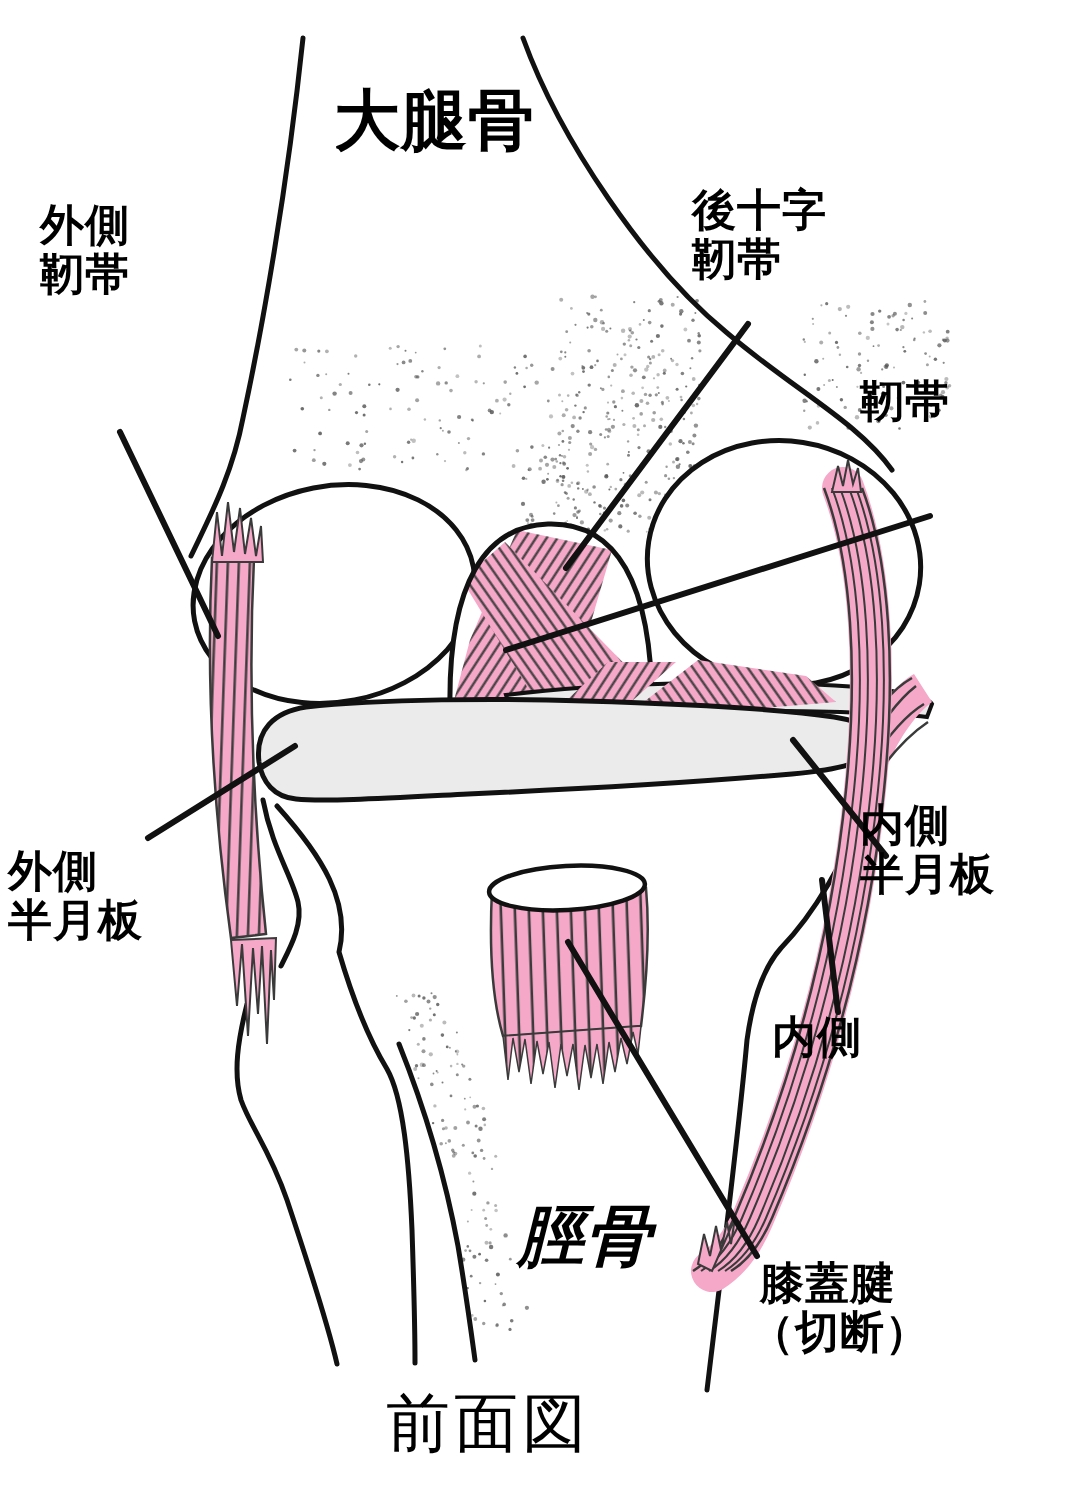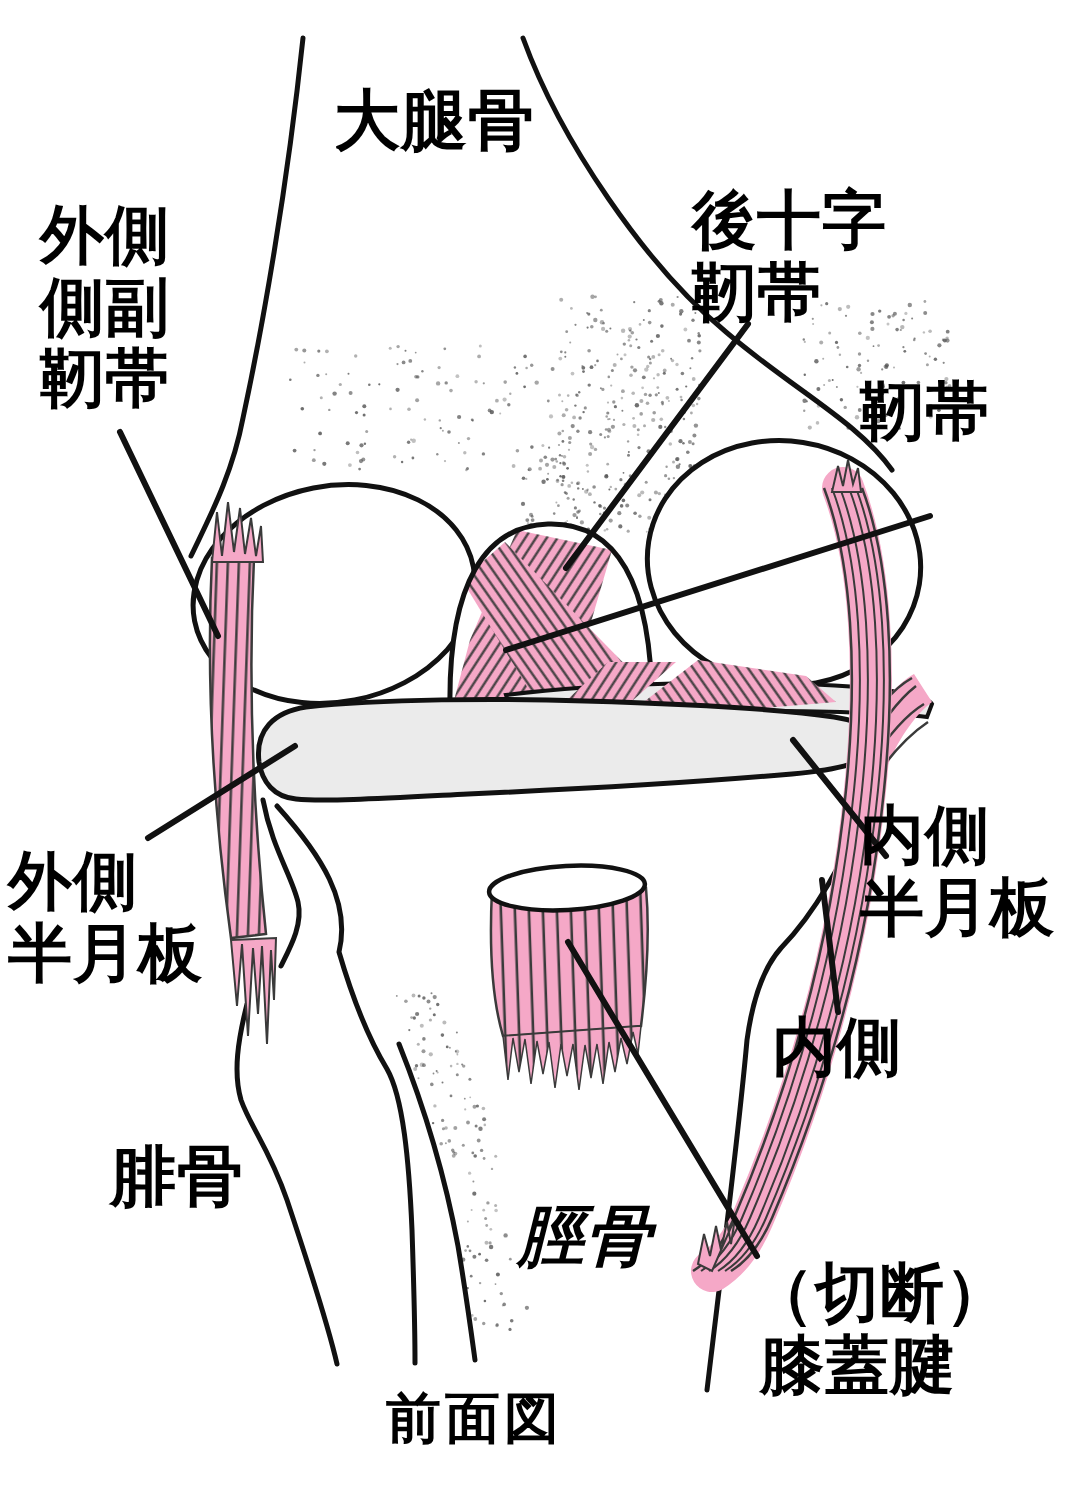--- a/index.html
+++ b/index.html
@@ -2,23 +2,23 @@
 <html style="--ligament-pink: #F5A8C7; --ligament-stripe: #3a3a3a; --bone-fill: #ffffff; --cartilage-gray: #ebebeb; --outline: #111111; --stipple: #555555;"><head>
 <meta charset="utf-8">
 <style>
   html,body{margin:0;padding:0;background:#fff;}
   #stage{position:relative;width:1080px;height:1504px;background:#fff;overflow:hidden;
          font-family:"Liberation Sans",sans-serif;}
   #drawing{position:absolute;left:0;top:0;}
   .lbl{position:absolute;color:#000;font-weight:700;line-height:1.12;white-space:nowrap;
        letter-spacing:1px;}
   .lbl span{display:block;}
-  .s64{font-size:64px;}
+  .s64{font-size:44px;}
   .s66{font-size:66px;}
-  .title{font-size:55px;font-weight:700;letter-spacing:4px;text-align:center;}
+  .title{font-size:64px;font-weight:400;letter-spacing:4px;text-align:center;}
 </style>
 </head>
 <body>
 
 <div id="stage">
 
   <svg id="drawing" width="1080" height="1504" viewBox="0 0 1080 1504">
     <defs>
       <pattern id="p-pcl" width="9" height="9" patternUnits="userSpaceOnUse" patternTransform="rotate(33)">
         <rect width="9" height="9" style="fill:var(--ligament-pink)"></rect>
@@ -814,48 +814,44 @@
     <span>後十字</span>
     <span>靭帯</span>
   </div>
 
   <div class="lbl s64" style="left:860px;top:376px;">
     <span>靭帯</span>
   </div>
 
   <div class="lbl s64" style="left:40px;top:200px;">
     <span>外側</span>
-    <span>側副</span>
     <span>靭帯</span>
   </div>
 
   <div class="lbl s64" style="left:8px;top:846px;">
     <span>外側</span>
     <span>半月板</span>
   </div>
 
   <div class="lbl s64" style="left:860px;top:800px;">
     <span>内側</span>
     <span>半月板</span>
   </div>
 
   <div class="lbl s64" style="left:772px;top:1012px;">
     <span>内側</span>
   </div>
 
-  <div class="lbl s66" style="left:110px;top:1140px;">
-    <span>腓骨</span>
-  </div>
 
   <div class="lbl s66" style="left:518px;top:1200px;font-style:italic;">
     <span>脛骨</span>
   </div>
 
   <div class="lbl s64" style="left:760px;top:1258px;">
+    <span>膝蓋腱</span>
     <span style="margin-left:-10px">（切断）</span>
-    <span>膝蓋腱</span>
   </div>
 
   <div class="lbl title" style="left:386px;top:1388px;">
     <span>前面図</span>
   </div>
 
 </div>
 
 </body></html>

